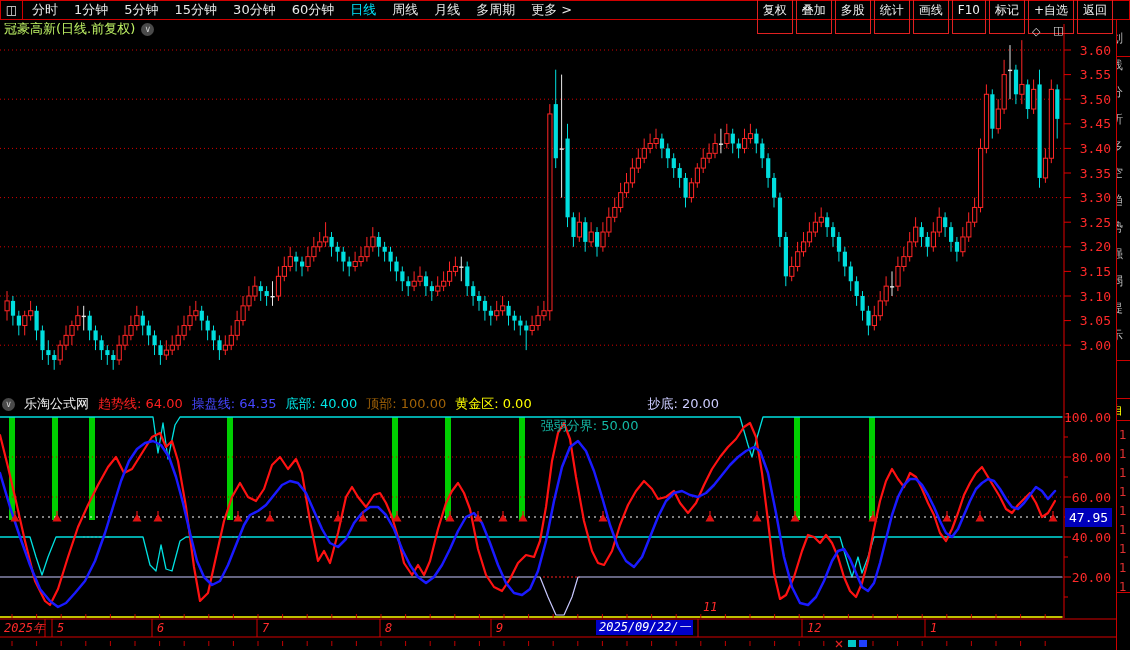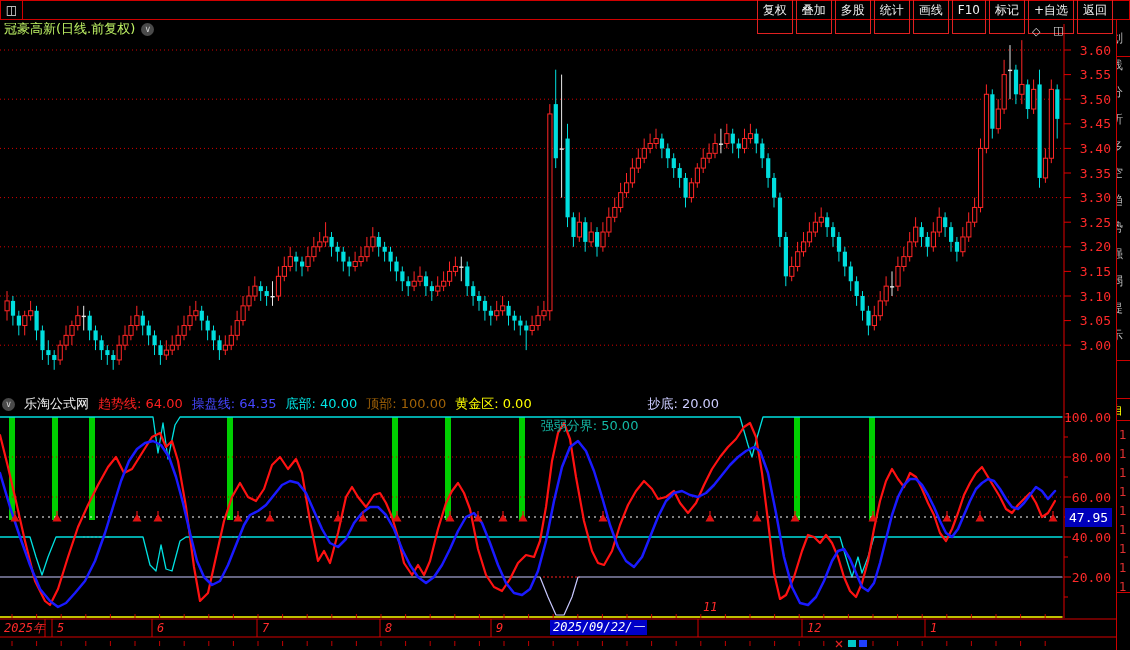--- a/index.html
+++ b/index.html
@@ -599,20 +599,33 @@
       <line x1="1020.6000000000007" y1="641" x2="1020.6000000000007" y2="646" stroke="#c00000" stroke-width="1"></line>
       <line x1="1045.2000000000007" y1="614" x2="1045.2000000000007" y2="618" stroke="#c00000" stroke-width="1"></line>
       <line x1="1045.2000000000007" y1="641" x2="1045.2000000000007" y2="646" stroke="#c00000" stroke-width="1"></line>
       <path d="M836 641 l6 6 M842 641 l-6 6" stroke="#e02020" stroke-width="1.2" fill="none"></path>
       <rect x="848" y="640" width="8" height="7" fill="#00c8c8"></rect>
       <rect x="859" y="640" width="8" height="7" fill="#2040ff"></rect>
     </svg>
 
   <div id="topbar" class="ovl">
     <div id="winicon">◫</div>
+    <div id="periods">
+        <span class="period">分时</span>
+        <span class="period">1分钟</span>
+        <span class="period">5分钟</span>
+        <span class="period">15分钟</span>
+        <span class="period">30分钟</span>
+        <span class="period">60分钟</span>
+        <span class="period active">日线</span>
+        <span class="period">周线</span>
+        <span class="period">月线</span>
+        <span class="period">多周期</span>
+        <span class="period">更多 &gt;</span>
+      </div>
     <div id="rbtns">
         <span class="rbtn">复权</span>
         <span class="rbtn">叠加</span>
         <span class="rbtn">多股</span>
         <span class="rbtn">统计</span>
         <span class="rbtn">画线</span>
         <span class="rbtn">F10</span>
         <span class="rbtn">标记</span>
         <span class="rbtn">+自选</span>
         <span class="rbtn">返回</span>
@@ -642,21 +655,21 @@
   <div id="dates">
       <span class="dlab" style="left: 4px; top: 621px;">2025年</span>
       <span class="dlab" style="left: 57px; top: 621px;">5</span>
       <span class="dlab" style="left: 157px; top: 621px;">6</span>
       <span class="dlab" style="left: 262px; top: 621px;">7</span>
       <span class="dlab" style="left: 385px; top: 621px;">8</span>
       <span class="dlab" style="left: 496px; top: 621px;">9</span>
       <span class="dlab" style="left: 703px; top: 600px;">11</span>
       <span class="dlab" style="left: 807px; top: 621px;">12</span>
       <span class="dlab" style="left: 930px; top: 621px;">1</span>
-      <span id="seldate" class="dlab" style="left: 550px; top: 620px;">2025/09/22/一</span>
+      <span id="seldate" class="dlab" style="left: 596px; top: 620px;">2025/09/22/一</span>
     </div>
 
 
   <div id="rstrip" class="ovl">
       <span style="top: 10px;">划</span>
       <span style="top: 37px;">线</span>
       <span style="top: 64px;">分</span>
       <span style="top: 91px;">析</span>
       <span style="top: 118px;">多</span>
       <span style="top: 145px;">空</span>

